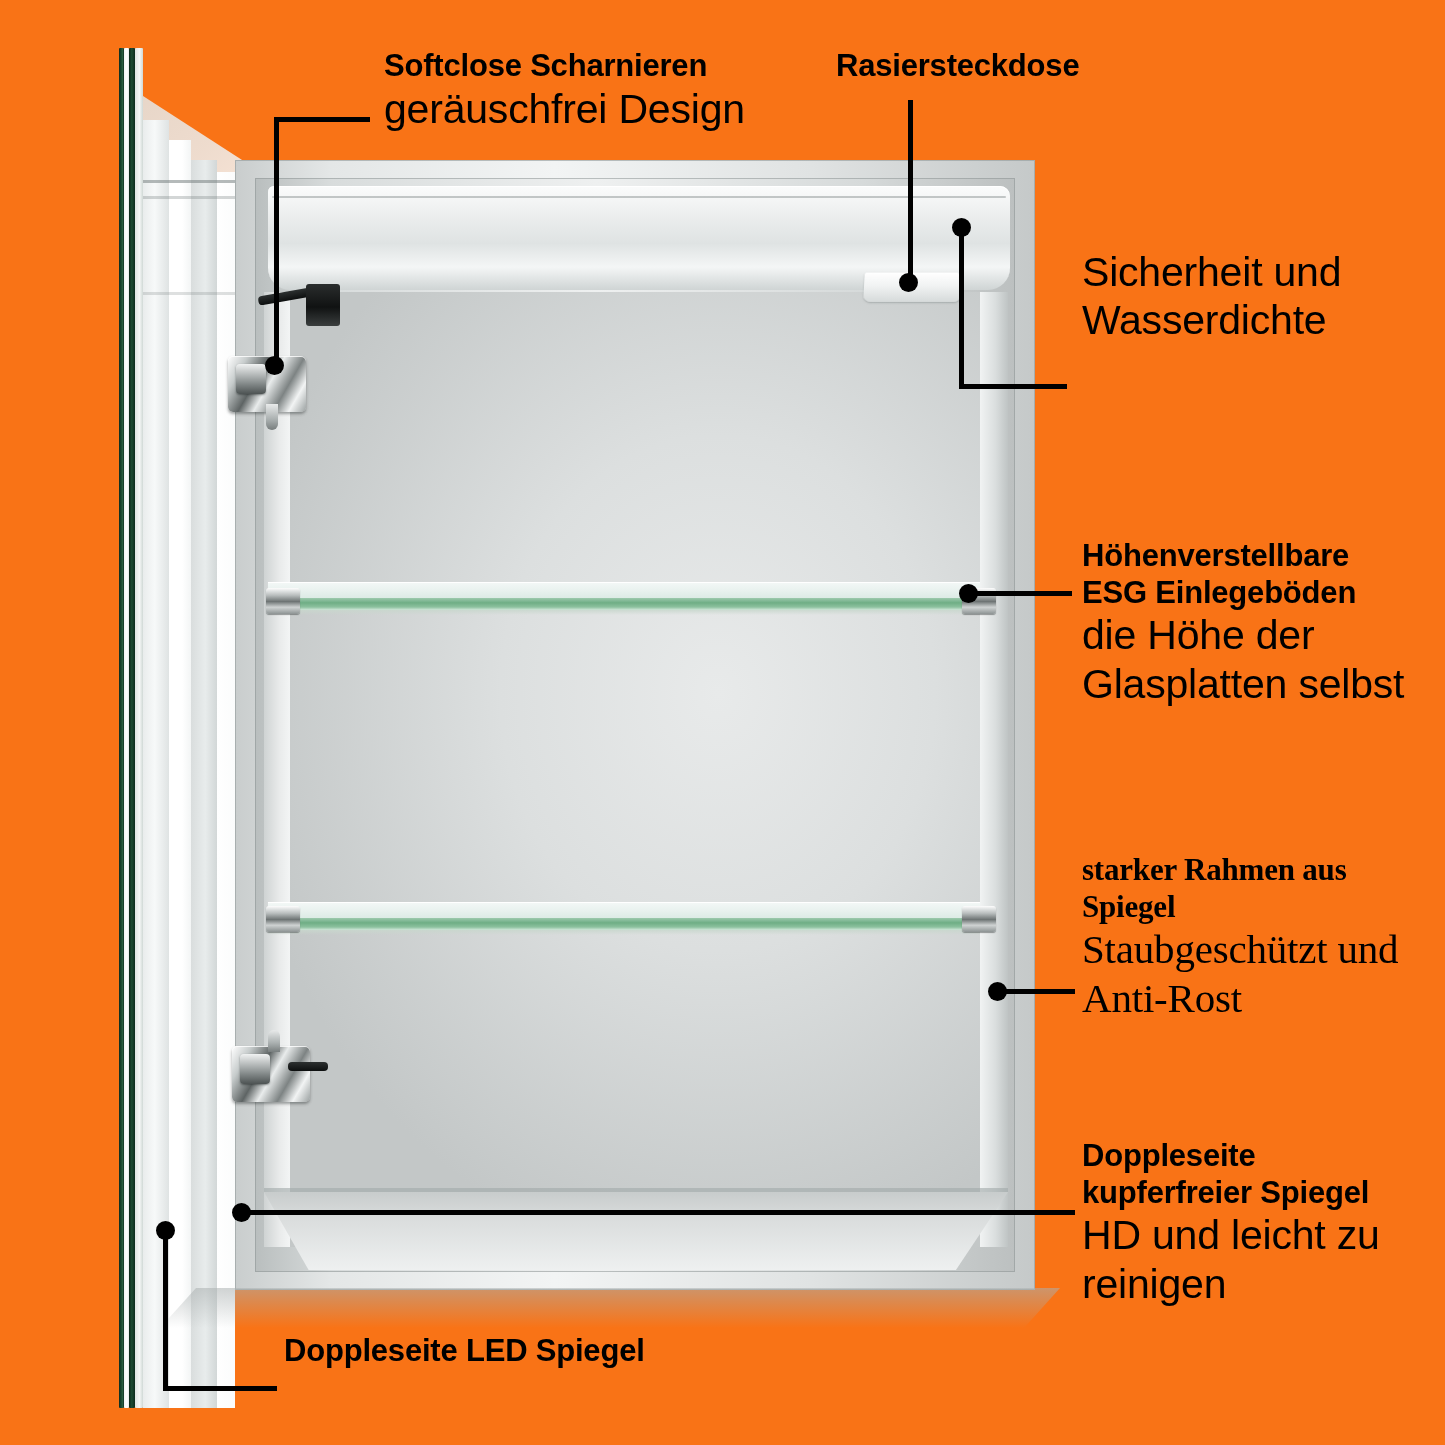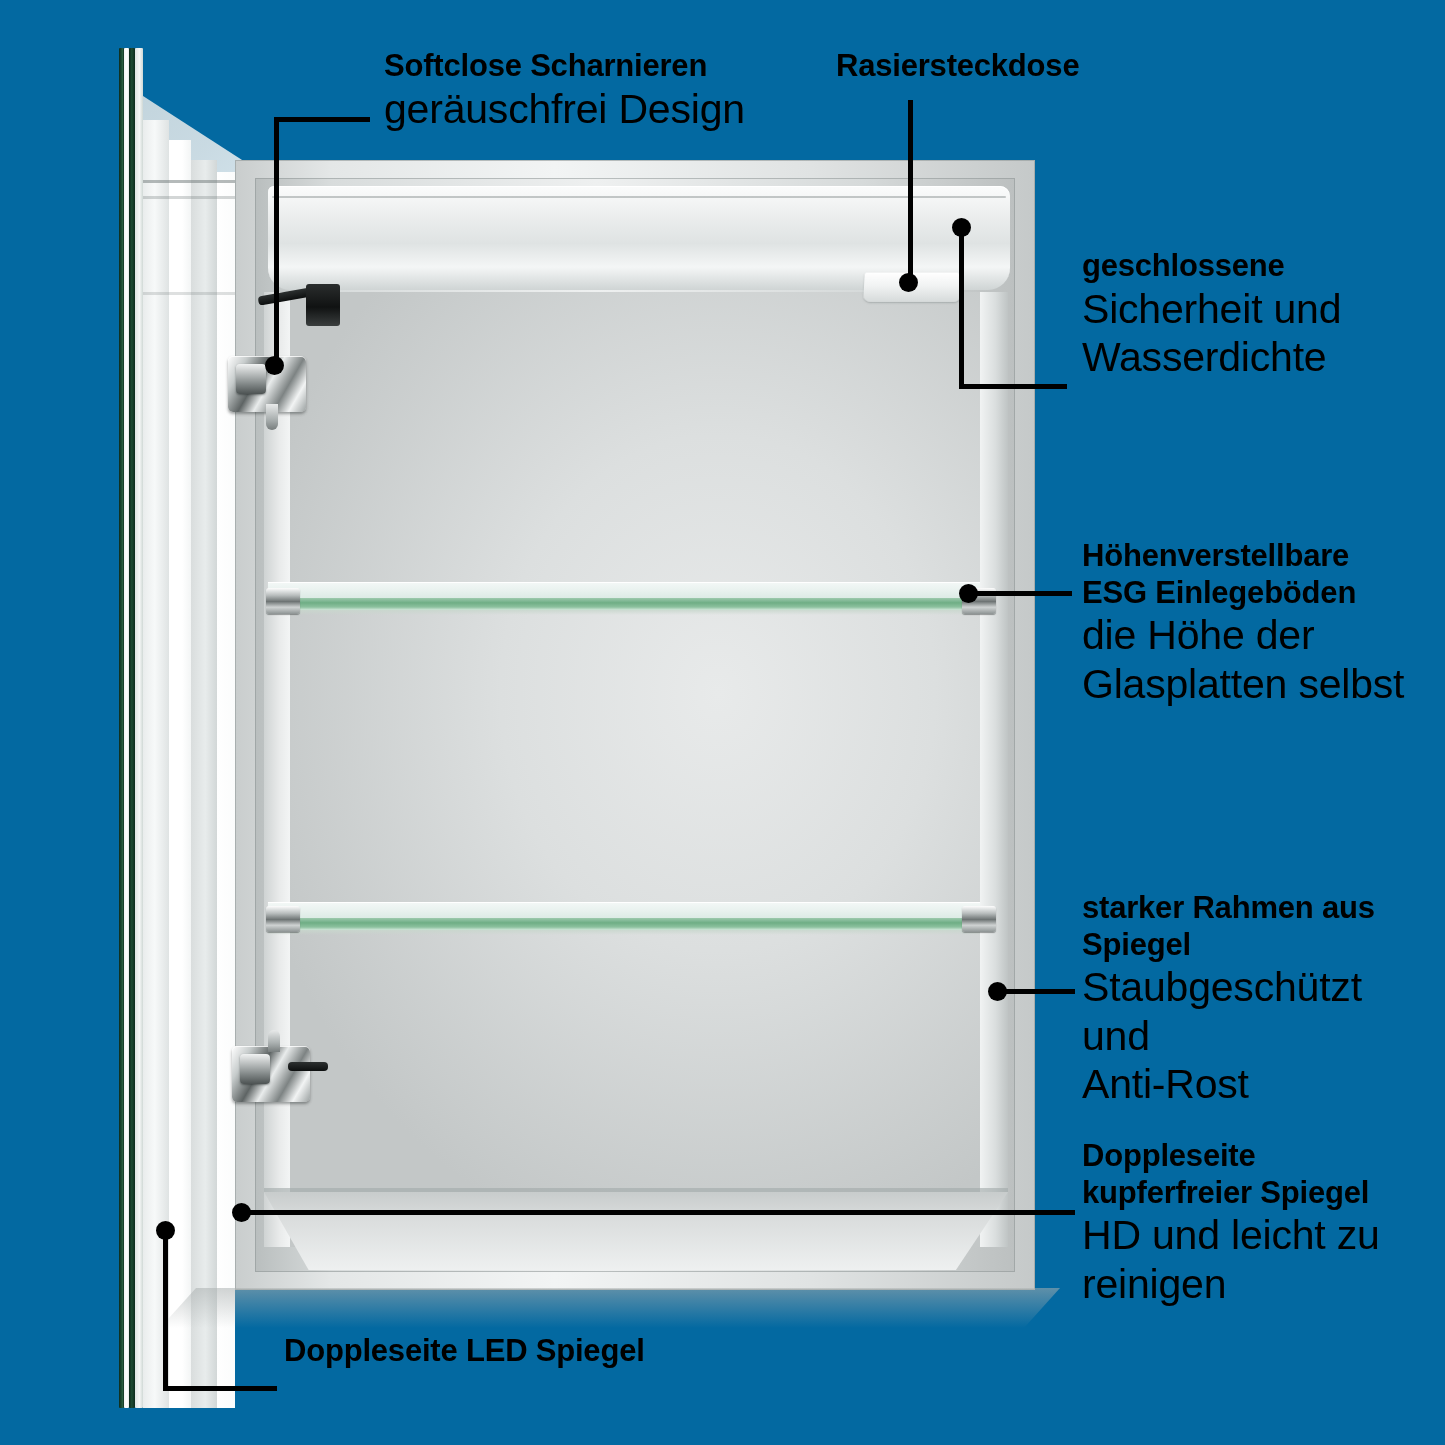--- a/index.html
+++ b/index.html
@@ -4,21 +4,21 @@
 <title>Spiegelschrank Produktdiagramm</title>
 <style>
   html,body{margin:0;padding:0;background:#ffffff;}
   body{
     width:1445px;height:1445px;
     font-family:"Liberation Sans", sans-serif;
     color:#000000;
     overflow:hidden;
     position:relative;
   }
-  #stage{position:relative;width:1445px;height:1445px;background:#0369a1;}
+  #stage{position:relative;width:1445px;height:1445px;background:#f97316;}
 
   
   #product{position:absolute;left:0;top:0;width:1445px;height:1445px;}
 
   
   .door-glass{
     position:absolute;
     top:48px;height:1360px;
     border-radius:1px;
   }
@@ -280,33 +280,32 @@
   <div class="label" style="left:384px;top:48px;width:400px;">
     <div class="t-bold">Softclose Scharnieren</div>
     <div class="t-reg">geräuschfrei Design</div>
   </div>
 
   <div class="label" style="left:836px;top:48px;width:330px;">
     <div class="t-bold">Rasiersteckdose</div>
   </div>
 
   <div class="label" style="left:1082px;top:248px;width:340px;">
-    <div class="t-bold">geschlossene</div>
     <div class="t-reg">Sicherheit und</div>
     <div class="t-reg">Wasserdichte</div>
   </div>
 
   <div class="label" style="left:1082px;top:538px;width:340px;">
     <div class="t-bold">Höhenverstellbare</div>
     <div class="t-bold">ESG Einlegeböden</div>
     <div class="t-reg">die Höhe der</div>
     <div class="t-reg">Glasplatten selbst</div>
   </div>
 
-  <div class="label" style="left:1082px;top:890px;width:345px;">
+  <div class="label" style="left:1082px;top:852px;width:345px;font-family:Liberation Serif, serif;">
     <div class="t-bold">starker Rahmen aus</div>
     <div class="t-bold">Spiegel</div>
     <div class="t-reg">Staubgeschützt und</div>
     <div class="t-reg">Anti-Rost</div>
   </div>
 
   <div class="label" style="left:1082px;top:1138px;width:345px;">
     <div class="t-bold">Doppleseite</div>
     <div class="t-bold">kupferfreier Spiegel</div>
     <div class="t-reg">HD und leicht zu</div>

